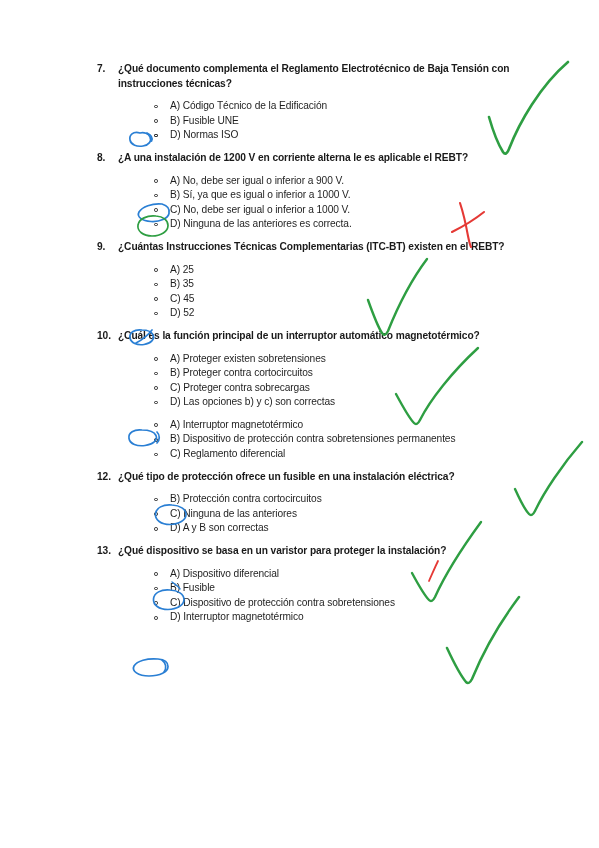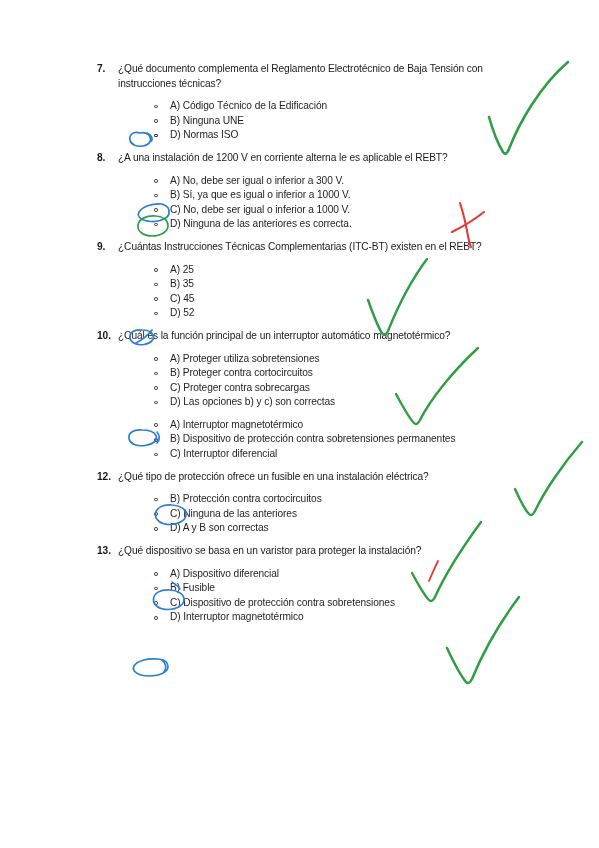--- a/index.html
+++ b/index.html
@@ -46,21 +46,21 @@
     width: 21px;
     flex: 0 0 21px;
     text-align: left;
     font-weight: bold;
   }
   .qnum.wide {
     width: 21px;
   }
   .qtext {
     flex: 1 1 auto;
-    font-weight: normal;
+    font-weight: bold;
   }
   ul.options {
     list-style: none;
     margin: 8px;
     padding: 0 0 0 47px;
   }
   ul.options li {
     position: relative;
     font-size: 10.2px;
     font-weight: normal;
@@ -95,33 +95,33 @@
 
   <div id="content">
 
     <div class="qblock">
       <div class="qline">
         <span class="qnum">7.</span>
         <span class="qtext">¿Qué documento complementa el Reglamento Electrotécnico de Baja Tensión con instrucciones técnicas?</span>
       </div>
       <ul class="options">
         <li><span class="bullet"></span><span>A) Código Técnico de la Edificación</span></li>
-        <li><span class="bullet"></span><span>B) Ninguna UNE</span></li>
+        <li><span class="bullet"></span><span>B) Fusible UNE</span></li>
         <li><span class="bullet"></span></li>
         <li><span class="bullet"></span><span>D) Normas ISO</span></li>
       </ul>
     </div>
 
     <div class="qblock">
       <div class="qline">
         <span class="qnum">8.</span>
         <span class="qtext">¿A una instalación de 1200 V en corriente alterna le es aplicable el REBT?</span>
       </div>
       <ul class="options">
-        <li><span class="bullet"></span><span>A) No, debe ser igual o inferior a 300 V.</span></li>
+        <li><span class="bullet"></span><span>A) No, debe ser igual o inferior a 900 V.</span></li>
         <li><span class="bullet"></span><span>B) Sí, ya que es igual o inferior a 1000 V.</span></li>
         <li><span class="bullet"></span><span>C) No, debe ser igual o inferior a 1000 V.</span></li>
         <li><span class="bullet"></span><span>D) Ninguna de las anteriores es correcta.</span></li>
       </ul>
     </div>
 
     <div class="qblock">
       <div class="qline">
         <span class="qnum">9.</span>
         <span class="qtext">¿Cuántas Instrucciones Técnicas Complementarias (ITC-BT) existen en el REBT?</span>
@@ -133,32 +133,32 @@
         <li><span class="bullet"></span><span>D) 52</span></li>
       </ul>
     </div>
 
     <div class="qblock">
       <div class="qline">
         <span class="qnum wide">10.</span>
         <span class="qtext">¿Cuál es la función principal de un interruptor automático magnetotérmico?</span>
       </div>
       <ul class="options">
-        <li><span class="bullet"></span><span>A) Proteger utiliza sobretensiones</span></li>
+        <li><span class="bullet"></span><span>A) Proteger existen sobretensiones</span></li>
         <li><span class="bullet"></span><span>B) Proteger contra cortocircuitos</span></li>
         <li><span class="bullet"></span><span>C) Proteger contra sobrecargas</span></li>
         <li><span class="bullet"></span><span>D) Las opciones b) y c) son correctas</span></li>
       </ul>
     </div>
 
     <div class="qblock">
       <ul class="options">
         <li><span class="bullet"></span><span>A) Interruptor magnetotérmico</span></li>
         <li><span class="bullet"></span><span>B) Dispositivo de protección contra sobretensiones permanentes</span></li>
-        <li><span class="bullet"></span><span>C) Interruptor diferencial</span></li>
+        <li><span class="bullet"></span><span>C) Reglamento diferencial</span></li>
       </ul>
     </div>
 
     <div class="qblock">
       <div class="qline">
         <span class="qnum wide">12.</span>
         <span class="qtext">¿Qué tipo de protección ofrece un fusible en una instalación eléctrica?</span>
       </div>
       <ul class="options">
         <li><span class="bullet"></span><span>B) Protección contra cortocircuitos</span></li>

